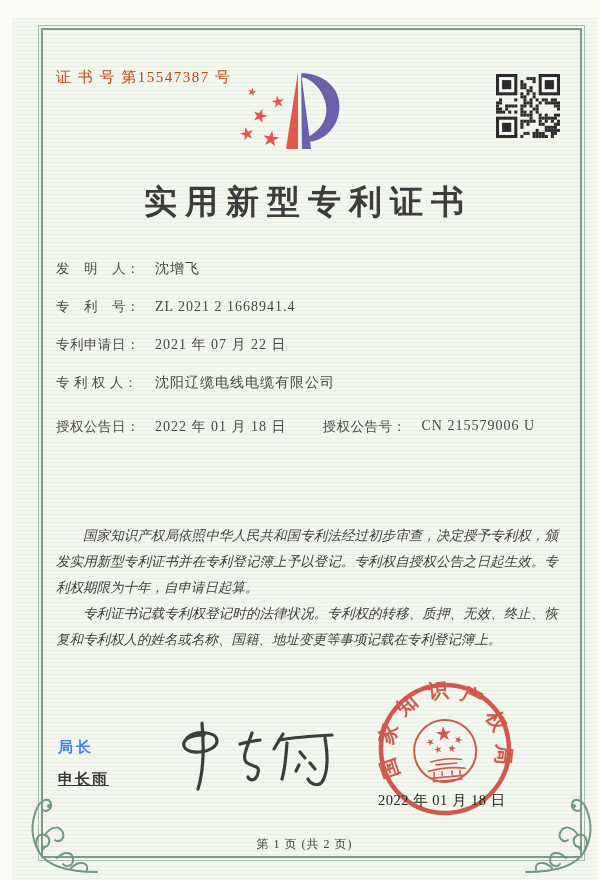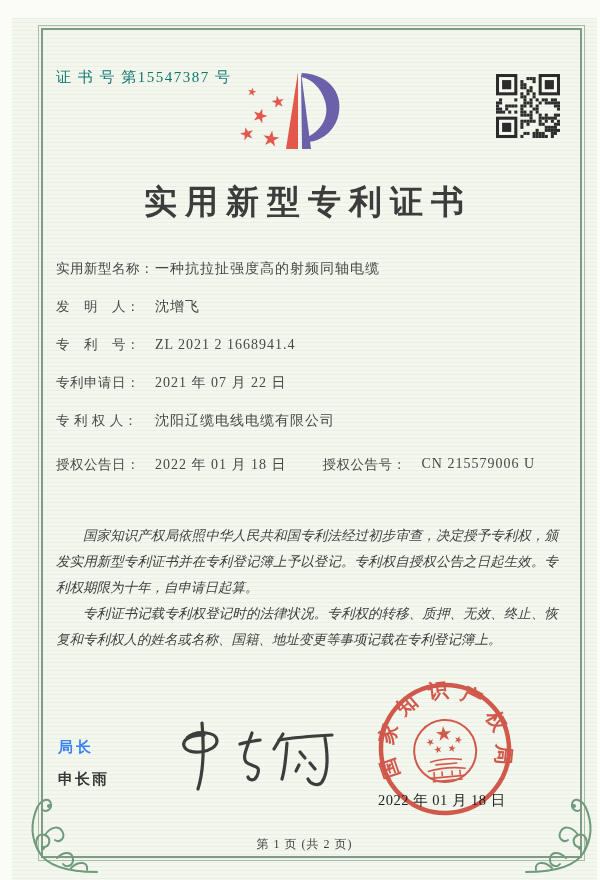--- a/index.html
+++ b/index.html
@@ -19,21 +19,21 @@
     border:1px solid #a7bba9;
   }
   .frame::before{
     content:"";position:absolute;inset:2px;border:2px solid #7f9b86;
   }
   .orn{position:absolute;width:76px;height:88px;pointer-events:none;}
   .orn-left{left:-16px;bottom:-16px;}
   .orn-right{right:-16px;bottom:-16px;transform:scaleX(-1);}
   .cert-no{
     position:absolute;left:56px;top:68px;
-    font-size:15px;color:#0f766e;letter-spacing:1.5px;white-space:pre;
+    font-size:15px;color:#c2410c;letter-spacing:1.5px;white-space:pre;
   }
   .logo{position:absolute;left:238px;top:62px;}
   .qr{position:absolute;left:496px;top:74px;}
   .title{
     position:absolute;left:0;right:0;top:180px;text-align:center;
     font-size:33px;font-weight:600;color:#3c3c3c;
     letter-spacing:8px;padding-left:16px;
   }
   .fields{position:absolute;left:56px;right:38px;top:250px;color:#4a4a4a;}
   .frow{display:flex;align-items:center;height:38px;}
@@ -52,20 +52,21 @@
   .paras p{margin:0;text-indent:2em;}
   .signer-title{
     position:absolute;left:58px;top:738px;font-size:15px;font-weight:600;
     color:#3b82f6;letter-spacing:3px;
     font-family:"Liberation Sans","DejaVu Sans",sans-serif;
   }
   .signer-name{
     position:absolute;left:58px;top:770px;font-size:15px;font-weight:600;
     color:#383838;letter-spacing:2px;
     font-family:"Liberation Sans","DejaVu Sans",sans-serif;
+    text-decoration:underline;
   }
   .signature{position:absolute;left:162px;top:712px;}
   .seal{
     position:absolute;left:360px;top:664px;
     transform:rotate(-5deg);opacity:0.92;mix-blend-mode:multiply;
   }
   .seal-date{
     position:absolute;left:378px;top:791px;z-index:5;
     font-size:14.5px;color:#1f1f1f;letter-spacing:0.5px;white-space:pre;
   }
@@ -251,24 +252,20 @@
       <rect x="45" y="60" width="3" height="3" fill="#2b2b2b"></rect>
       <rect x="48" y="60" width="3" height="3" fill="#2b2b2b"></rect>
       <rect x="54" y="60" width="3" height="3" fill="#2b2b2b"></rect>
     </g>
 </svg>
 
 <div class="title">实用新型专利证书</div>
 
 <div class="fields">
   <div class="frow">
-    <span class="flabel">实用新型名称：</span>
-    <span class="fvalue">一种抗拉扯强度高的射频同轴电缆</span>
-  </div>
-  <div class="frow">
     <span class="flabel">发　明　人：</span>
     <span class="fvalue">沈增飞</span>
   </div>
   <div class="frow">
     <span class="flabel">专　利　号：</span>
     <span class="fvalue">ZL 2021 2 1668941.4</span>
   </div>
   <div class="frow">
     <span class="flabel">专利申请日：</span>
     <span class="fvalue">2021 年 07 月 22 日</span>

